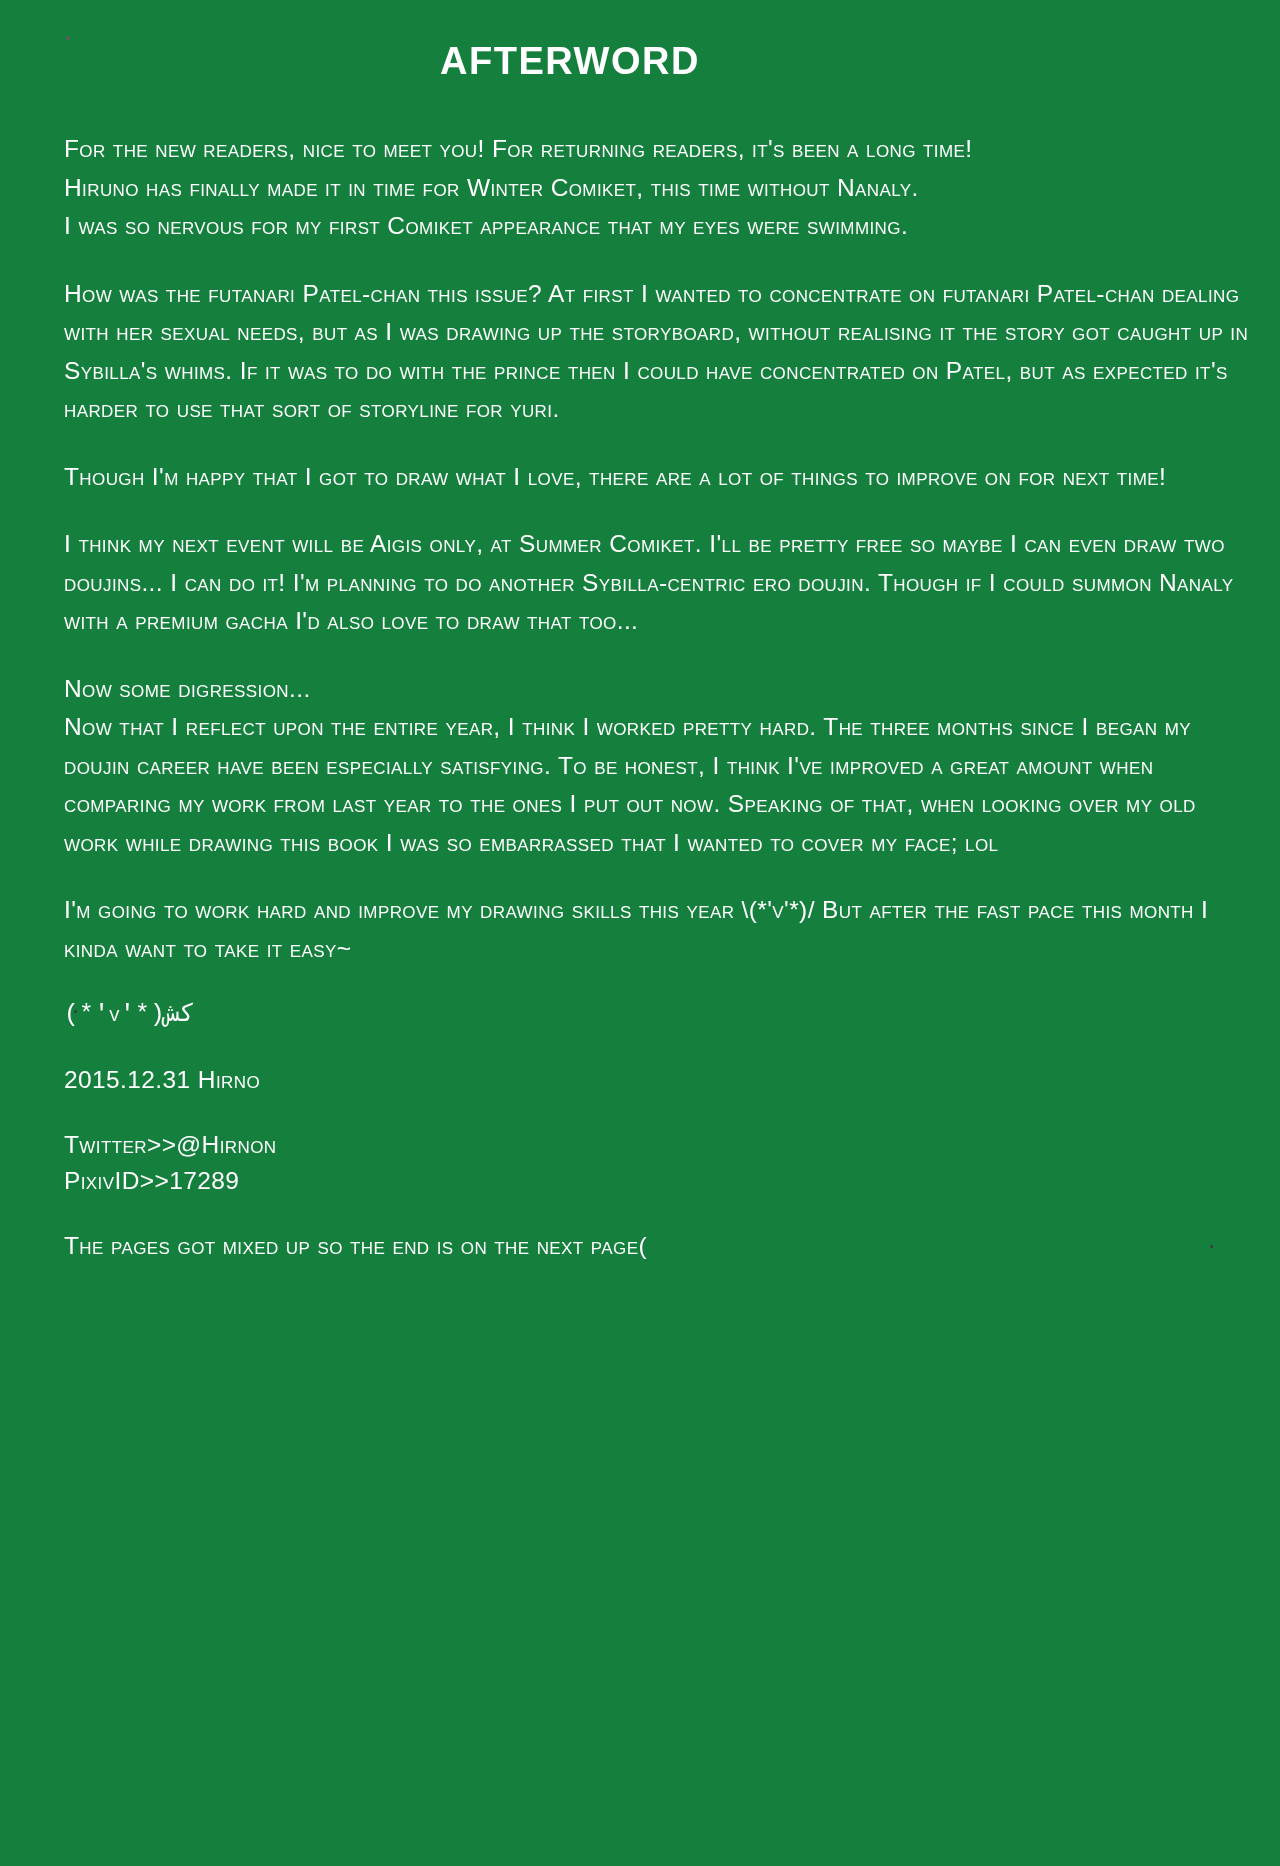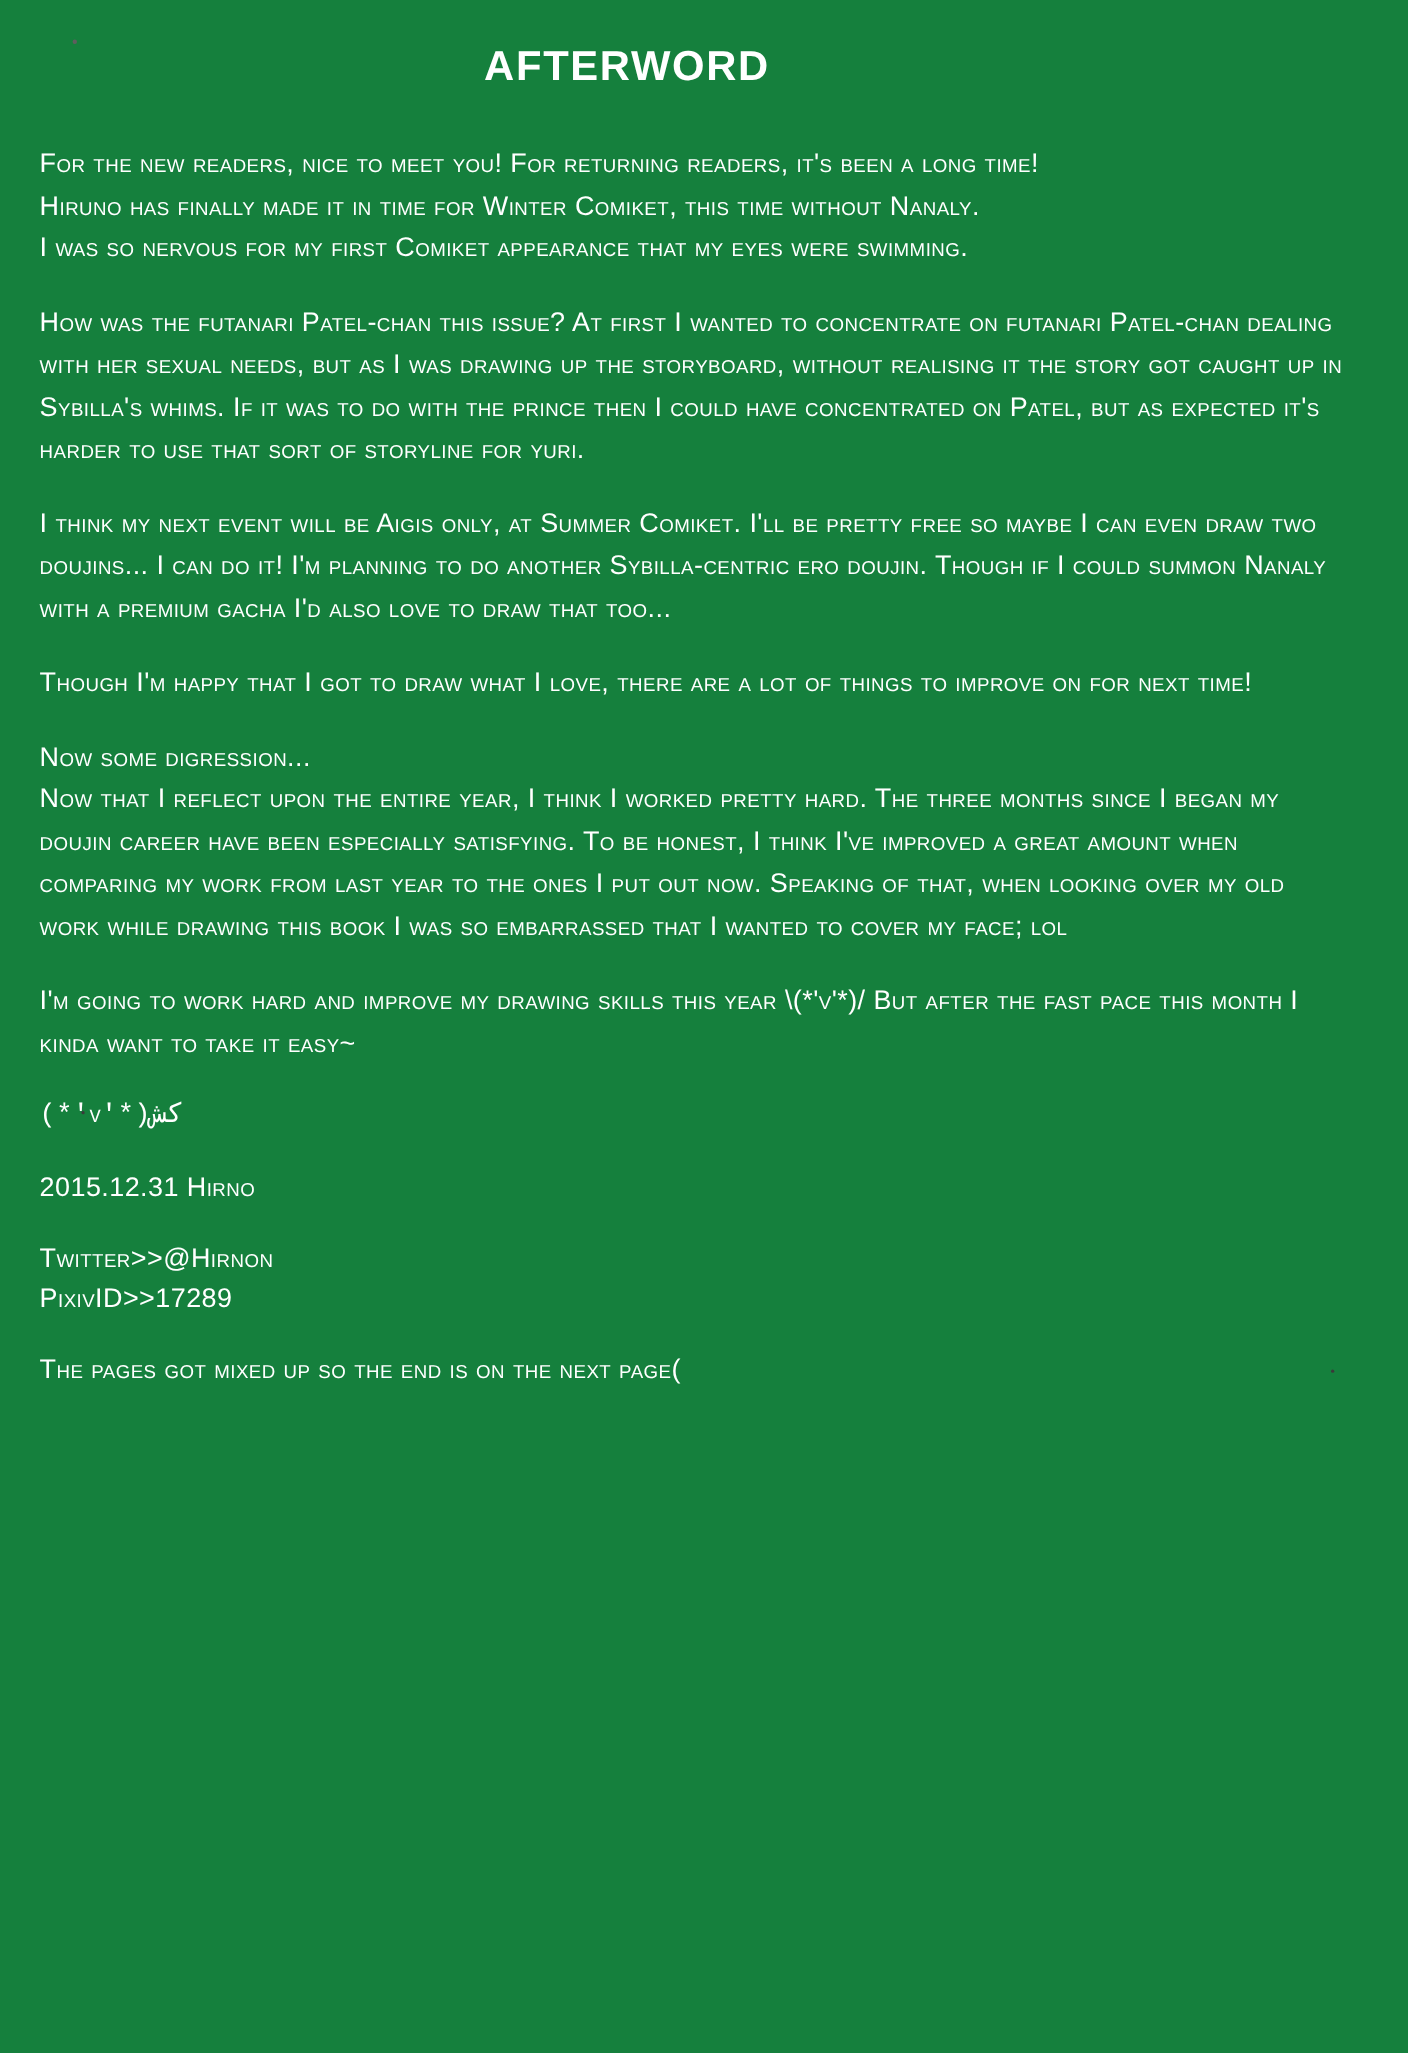--- a/index.html
+++ b/index.html
@@ -27,21 +27,21 @@
     font-size: 38px;
     letter-spacing: 1.5px;
     font-variant: small-caps;
     text-transform: uppercase;
     margin: 0;
     padding-top: 40px;
     padding-right: 140px;
   }
   .body-text {
     position: absolute;
-    left: 36px;
+    left: 64px;
     top: 130px;
     width: 1185px;
   }
   .para {
     color: #ffffff;
     font-size: 24.5px;
     line-height: 38.5px;
     font-variant: small-caps;
     letter-spacing: 0.4px;
     margin: 0 0 29px 0;
@@ -77,22 +77,22 @@
   <div class="speck s2"></div>
   <div class="speck s3"></div>
 
   <h1 class="title">Afterword</h1>
 
   <div class="body-text">
     <p class="para">For the new readers, nice to meet you! For returning readers, it's been a long time!
 Hiruno has finally made it in time for Winter Comiket, this time without Nanaly.
 I was so nervous for my first Comiket appearance that my eyes were swimming.</p>
     <p class="para">How was the futanari Patel-chan this issue? At first I wanted to concentrate on futanari Patel-chan dealing with her sexual needs, but as I was drawing up the storyboard, without realising it the story got caught up in Sybilla's whims. If it was to do with the prince then I could have concentrated on Patel, but as expected it's harder to use that sort of storyline for yuri.</p>
+    <p class="para">Though I'm happy that I got to draw what I love, there are a lot of things to improve on for next time!</p>
     <p class="para">I think my next event will be Aigis only, at Summer Comiket. I'll be pretty free so maybe I can even draw two doujins... I can do it! I'm planning to do another Sybilla-centric ero doujin. Though if I could summon Nanaly with a premium gacha I'd also love to draw that too...</p>
-    <p class="para">Though I'm happy that I got to draw what I love, there are a lot of things to improve on for next time!</p>
     <p class="para">Now some digression...
 Now that I reflect upon the entire year, I think I worked pretty hard. The three months since I began my doujin career have been especially satisfying. To be honest, I think I've improved a great amount when comparing my work from last year to the ones I put out now. Speaking of that, when looking over my old work while drawing this book I was so embarrassed that I wanted to cover my face; lol</p>
     <p class="para">I'm going to work hard and improve my drawing skills this year \(*'v'*)/ But after the fast pace this month I kinda want to take it easy~</p>
 
     <p class="sig-line kao" style="margin-bottom:29px;">(*'v'*)ﻛﺶ</p>
 
     <p class="sig-line" style="margin-bottom:29px;">2015.12.31 Hirno</p>
 
     <p class="sig-line">Twitter&gt;&gt;@Hirnon</p>
     <p class="sig-line" style="margin-bottom:29px;">PixivID&gt;&gt;17289</p>

